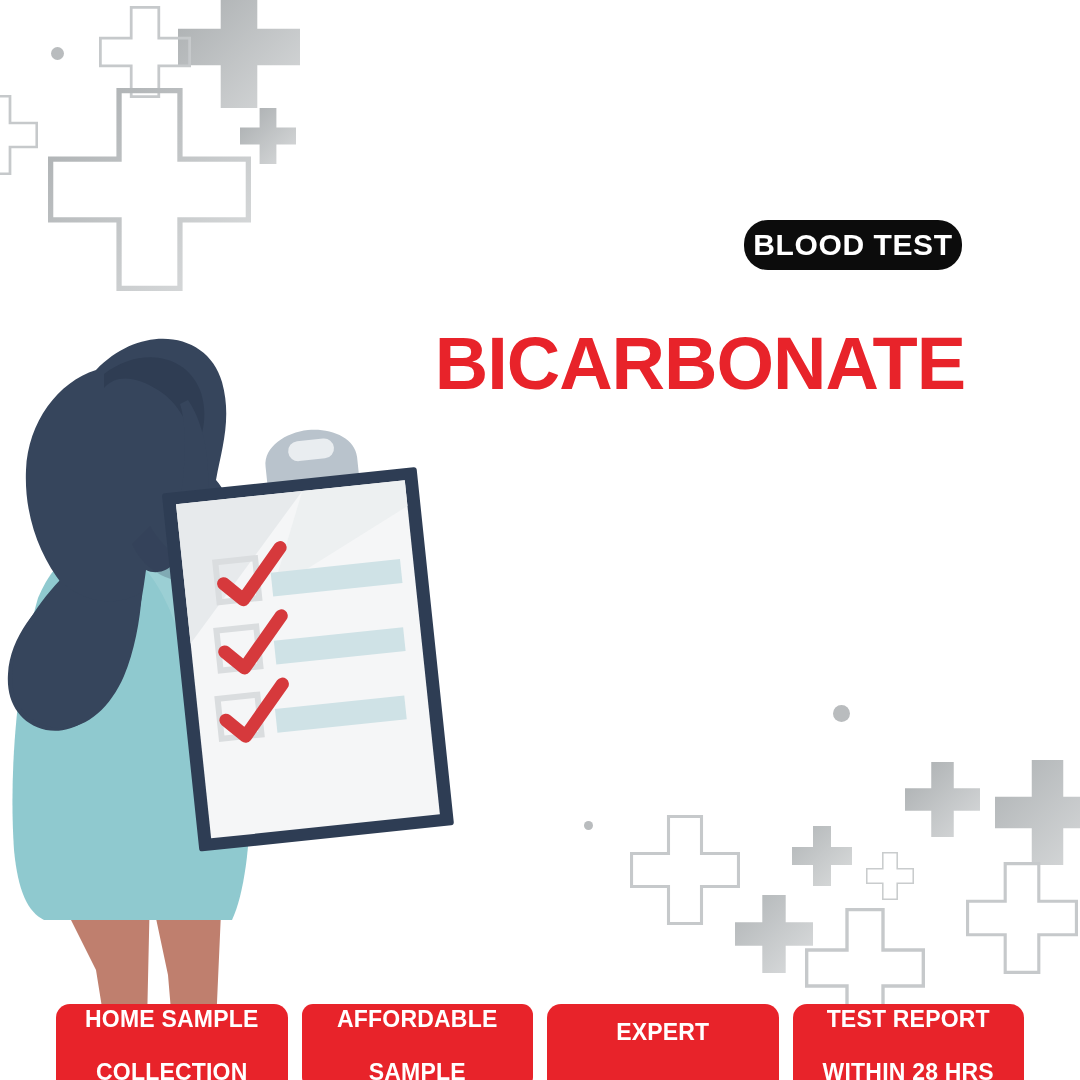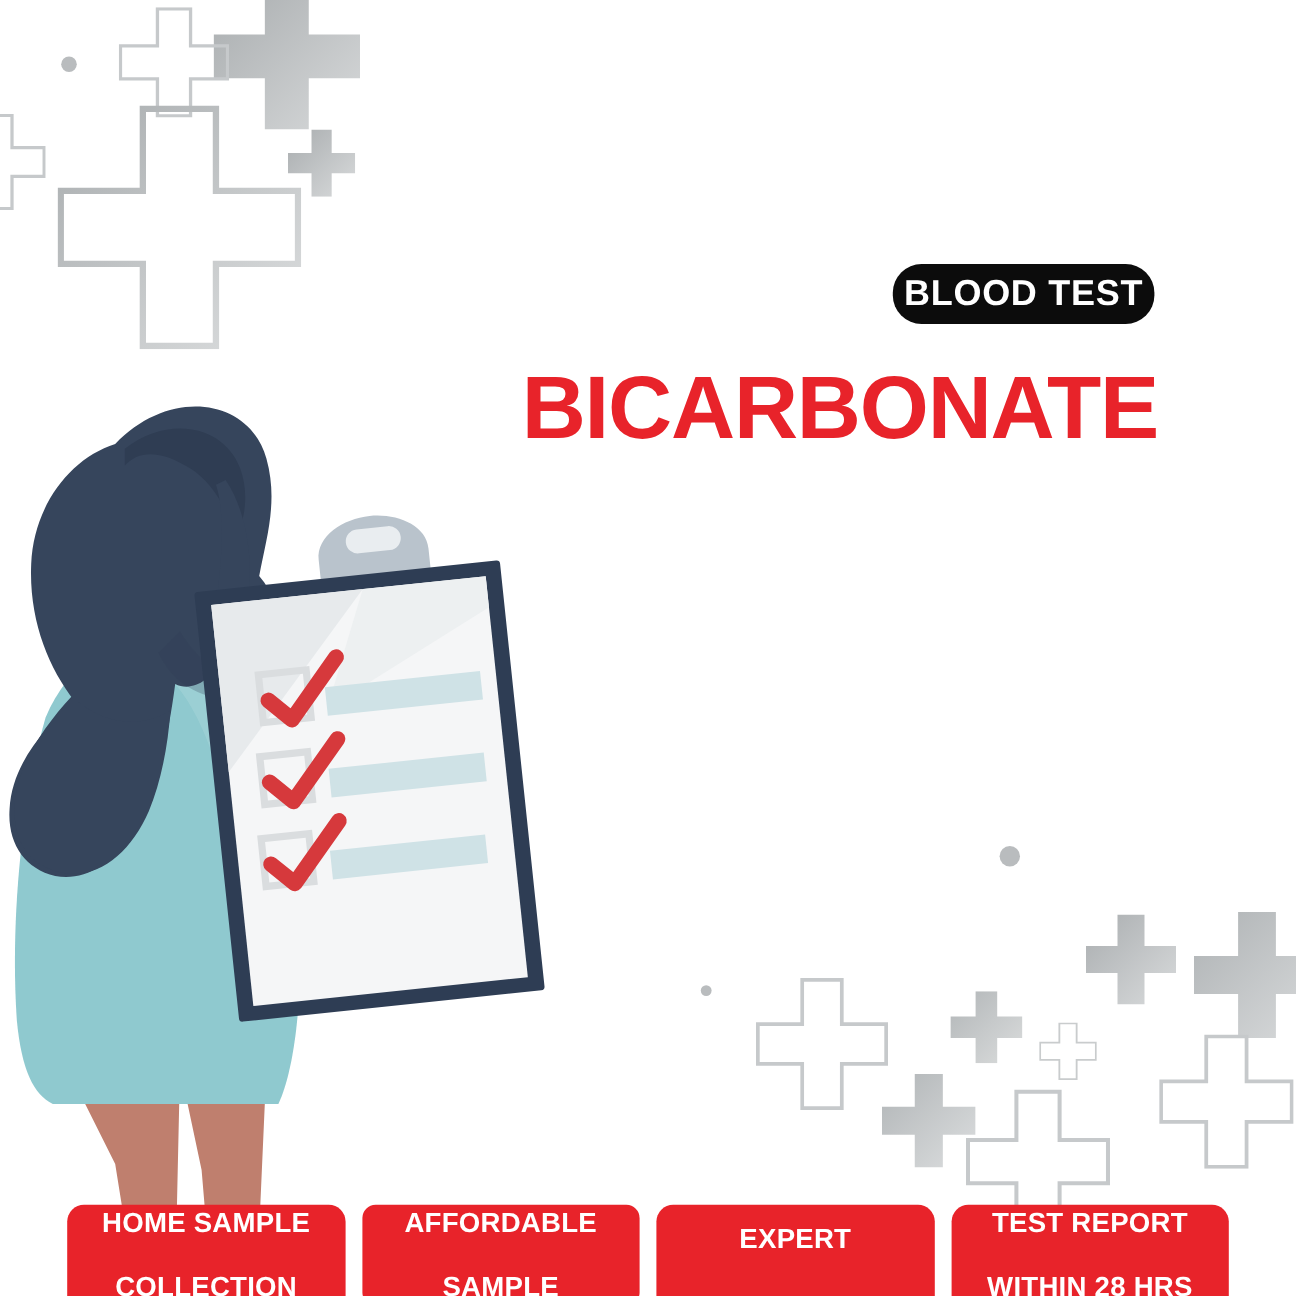--- a/index.html
+++ b/index.html
@@ -34,20 +34,21 @@
   
   #title{
     position:absolute;
     color:#e8232a;
     font-weight:bold;
     font-size:74px;
     letter-spacing:-1px;
     line-height:1;
     text-align:right;
     white-space:nowrap;
+    margin-top:24px;
   }
 
   
   #illustration{position:absolute;left:0;top:330px;width:600px;height:750px;}
   #illustration svg{display:block;width:100%;height:100%;}
 
   
   #features{
     position:absolute;left:0;bottom:0;width:1080px;height:68px;
     display:flex;align-items:center;

